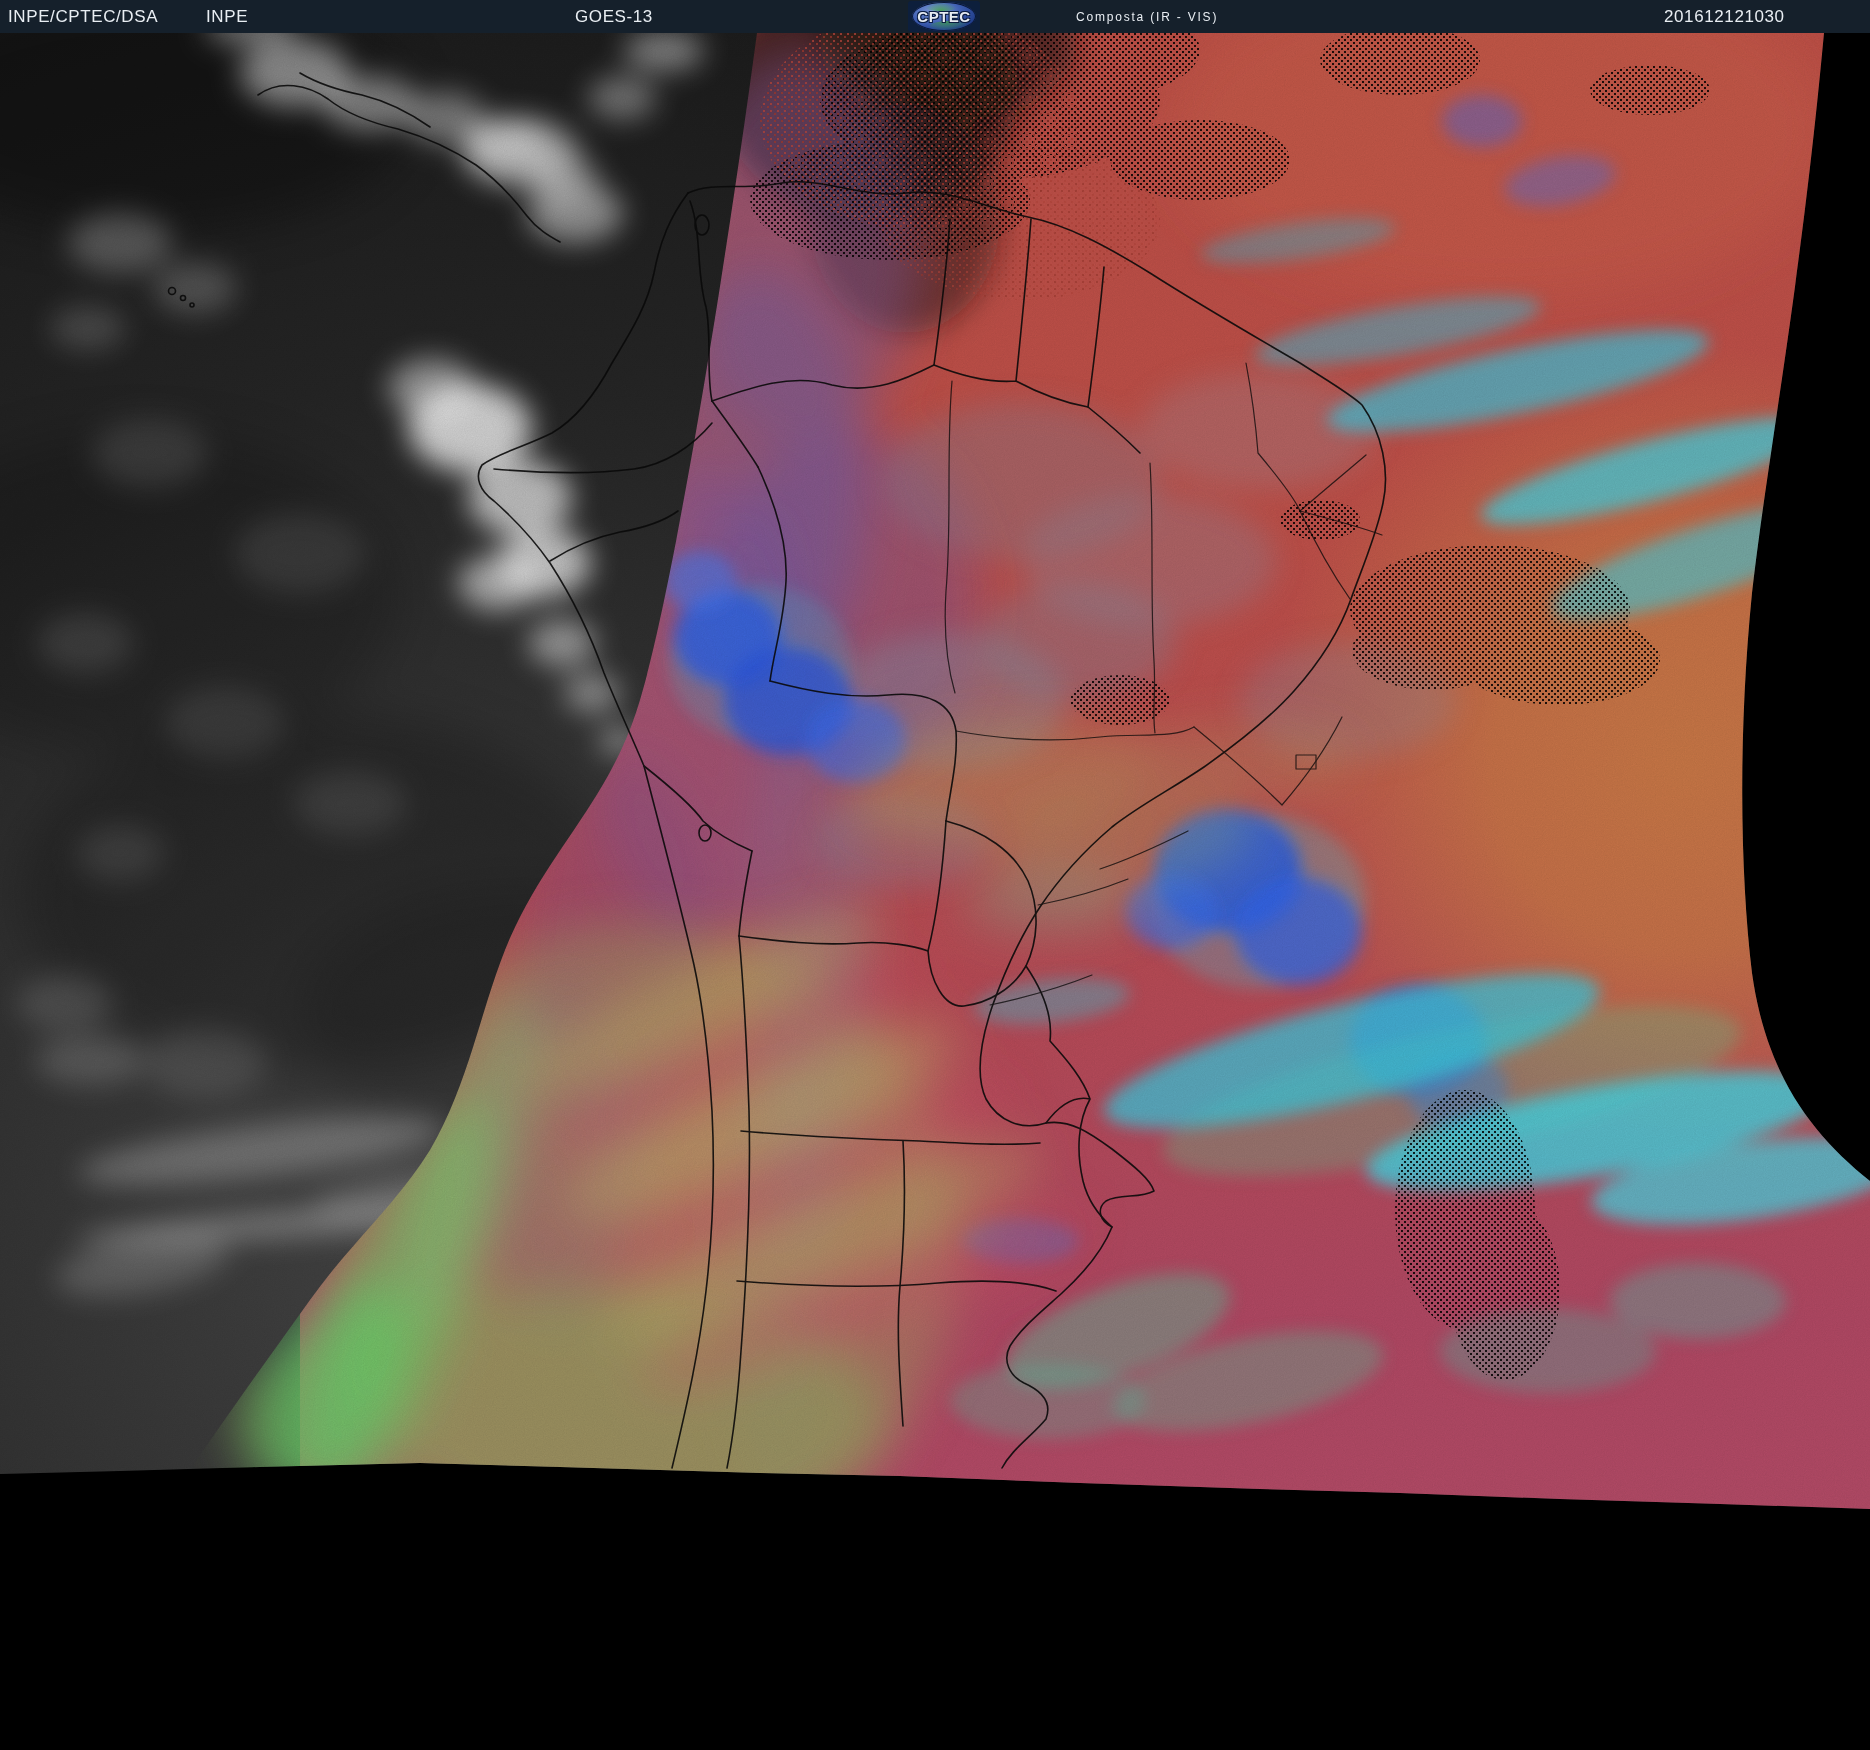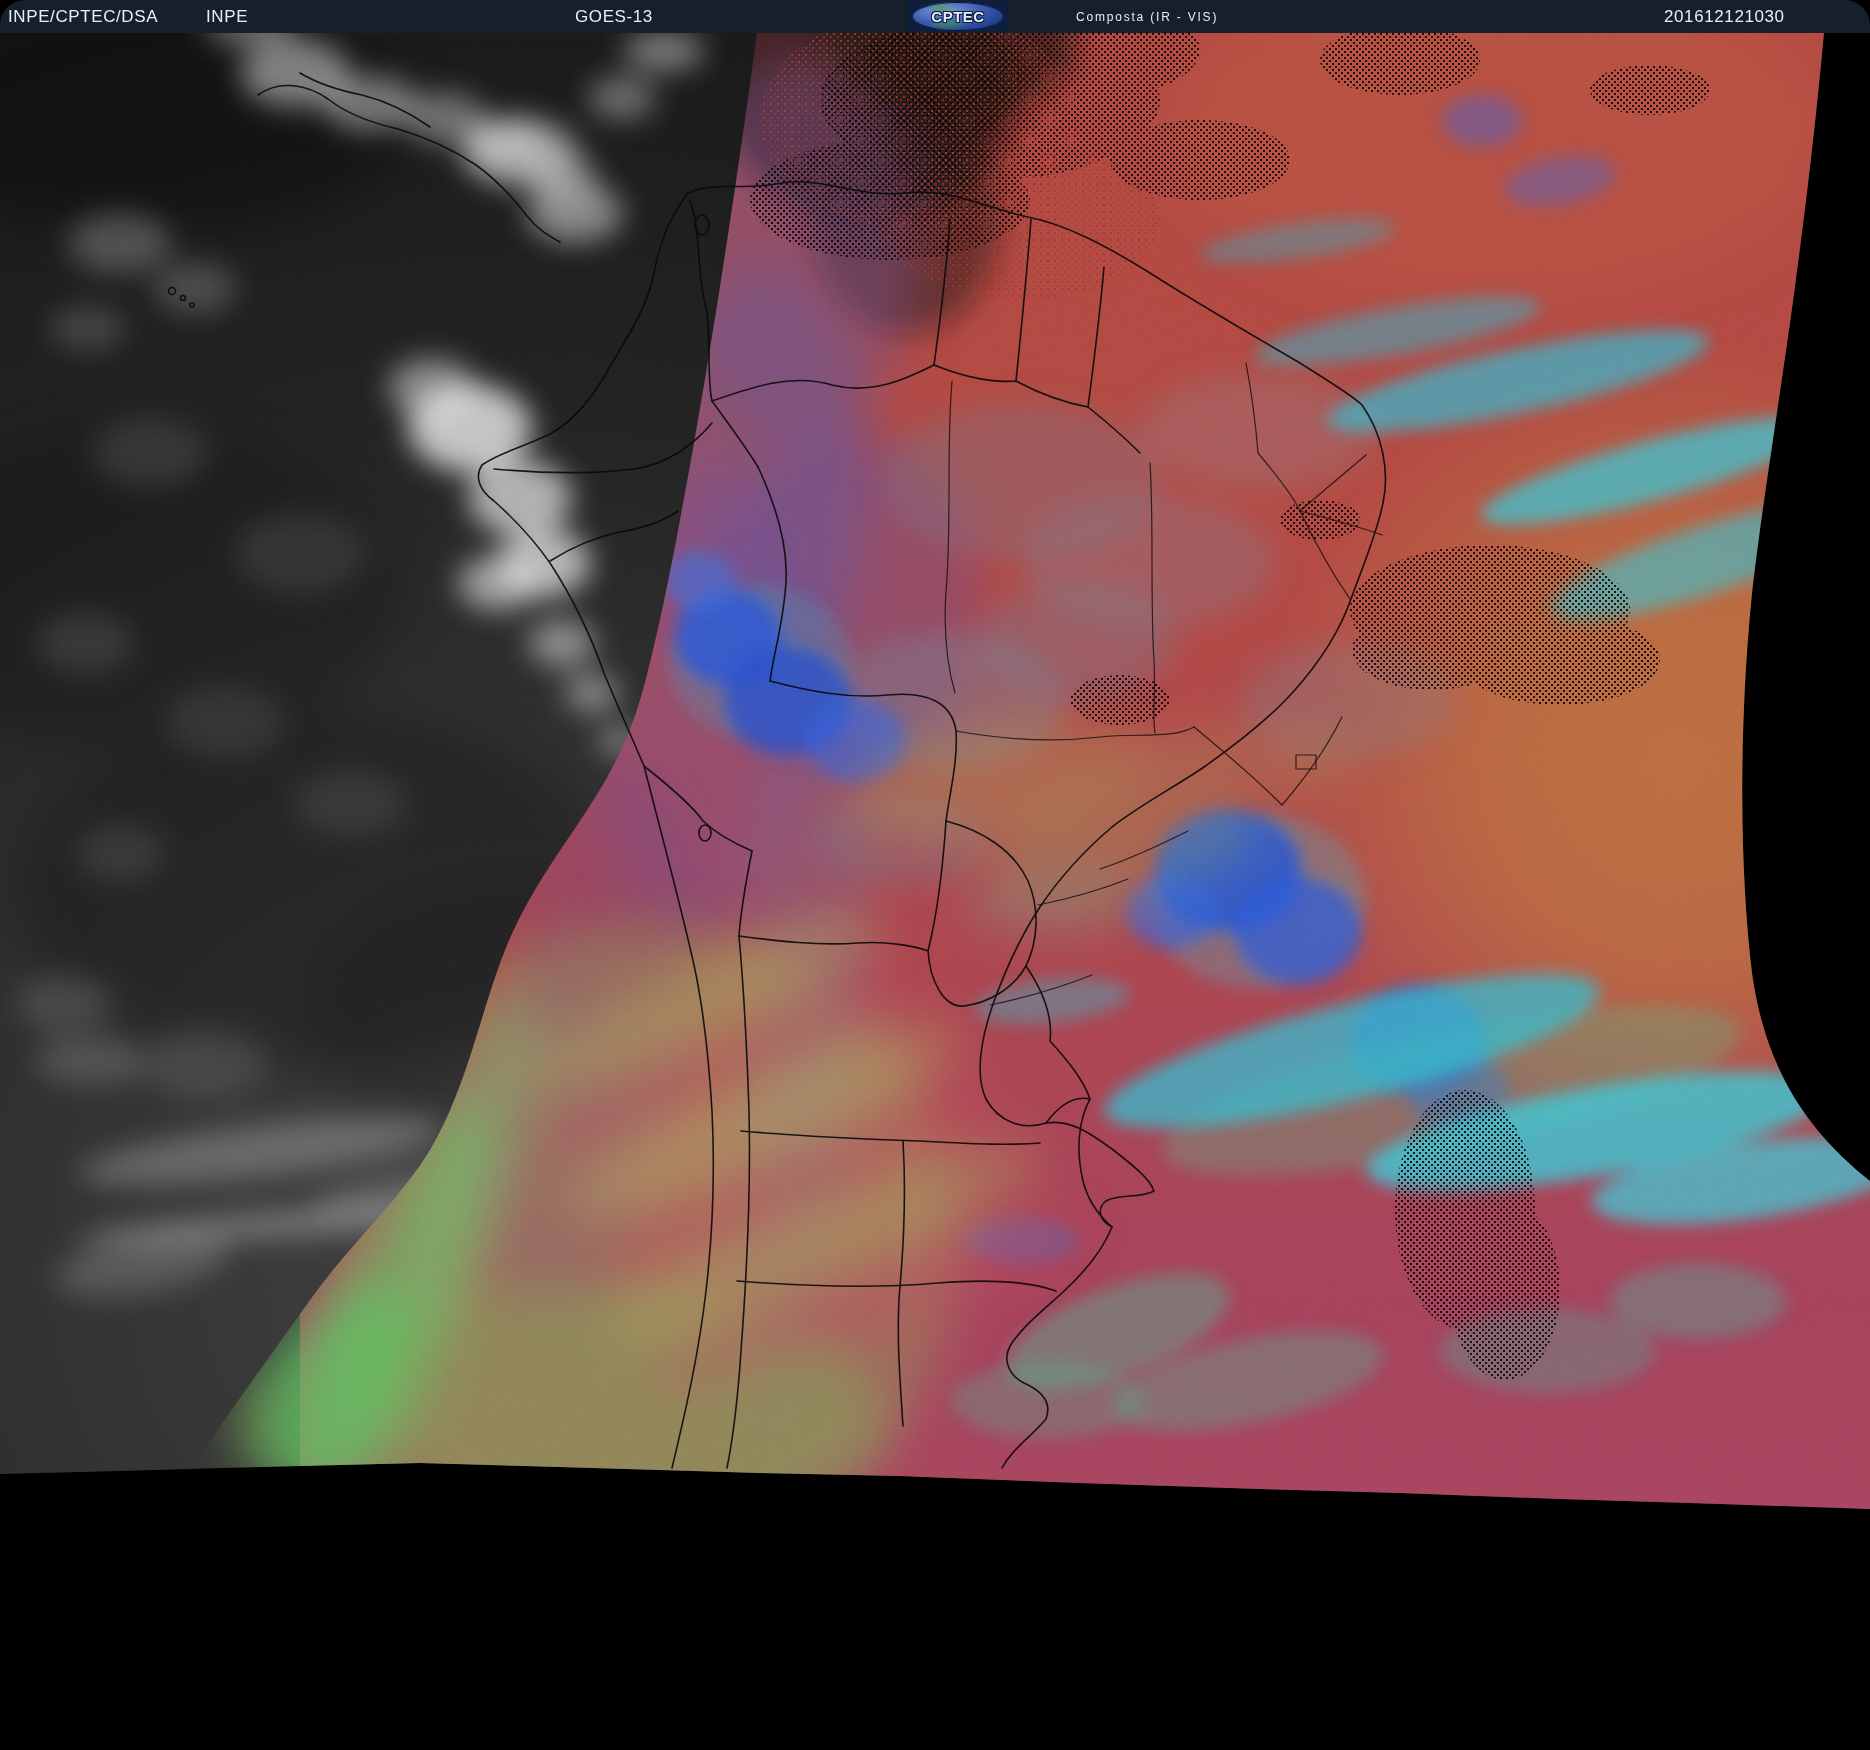--- a/index.html
+++ b/index.html
@@ -1,34 +1,34 @@
 <!DOCTYPE html>
 <html style="--header-bg: #15202b; --header-text: #e9eef3; --space-black: #000000; --vis-ocean-dark: #262626; --vis-ocean-light: #484848; --vis-cloud-white: #ffffff; --ir-warm-red: #c25148; --ir-salmon: #cd5f4a; --ir-orange: #cd7c47; --ir-magenta: #b54a66; --ir-purple: #7f5a9a; --ir-cold-blue: #2e5fe6; --ir-cyan: #3fd2e8; --ir-green: #66d96e; --ir-khaki: #b9c46a; --ir-slate-cloud: #8593a8; --border-line: #0b0b0b; --logo-blue: #3c5cb0; --logo-green: #3f9b4e;"><head>
 <meta charset="utf-8">
 <style>
   html,body{margin:0;padding:0;background:#000;}
   body{font-family:"Liberation Sans",sans-serif;}
-  .screen{position:relative;width:1870px;height:1750px;background:#000;overflow:hidden;border-radius:25px;}
+  .screen{position:relative;width:1870px;height:1750px;background:#000;overflow:hidden;}
 
   
   .header{
     position:absolute;top:0;left:0;width:1870px;height:33px;
     background:var(--header-bg,#15202b);
     color:var(--header-text,#e9eef3);
     font-size:17px;letter-spacing:.6px;z-index:5;
   }
   .h-item{position:absolute;top:50%;transform:translateY(-50%);white-space:nowrap;}
   .h-agency{left:8px;}
   .h-noaa{left:206px;}
   .h-sat{left:575px;text-align:right;}
   .h-product{left:1076px;font-size:12px;letter-spacing:1.8px;}
   .h-time{left:1664px;}
 
   
-  .logo{position:absolute;left:908px;top:1px;width:100px;height:31px;
+  .logo{position:absolute;left:908px;top:1px;width:72px;height:31px;
         background:#0d1f3c;border-radius:3px;display:flex;align-items:center;
         justify-content:center;overflow:hidden;}
   .logo-ellipse{position:absolute;left:4px;top:1px;right:4px;bottom:1px;border-radius:50%;
         background:radial-gradient(ellipse at 35% 30%, #7d9ad8 0%, #3c5cb0 45%, #1d3a86 78%, #122557 100%);
         box-shadow:0 0 0 1px #0a1736 inset;}
   .logo-globe-n{position:absolute;left:16px;top:1px;width:34px;height:9px;border-radius:50%;
         background:radial-gradient(ellipse at 50% 100%, rgba(70,160,80,.95), rgba(70,160,80,0) 70%);}
   .logo-globe-s{position:absolute;left:22px;bottom:1px;width:40px;height:10px;border-radius:50%;
         background:radial-gradient(ellipse at 40% 0%, rgba(60,150,75,.9), rgba(60,150,75,0) 70%);}
   .logo-text{position:relative;color:#e6ebf2;font-weight:bold;font-size:15px;letter-spacing:.5px;

